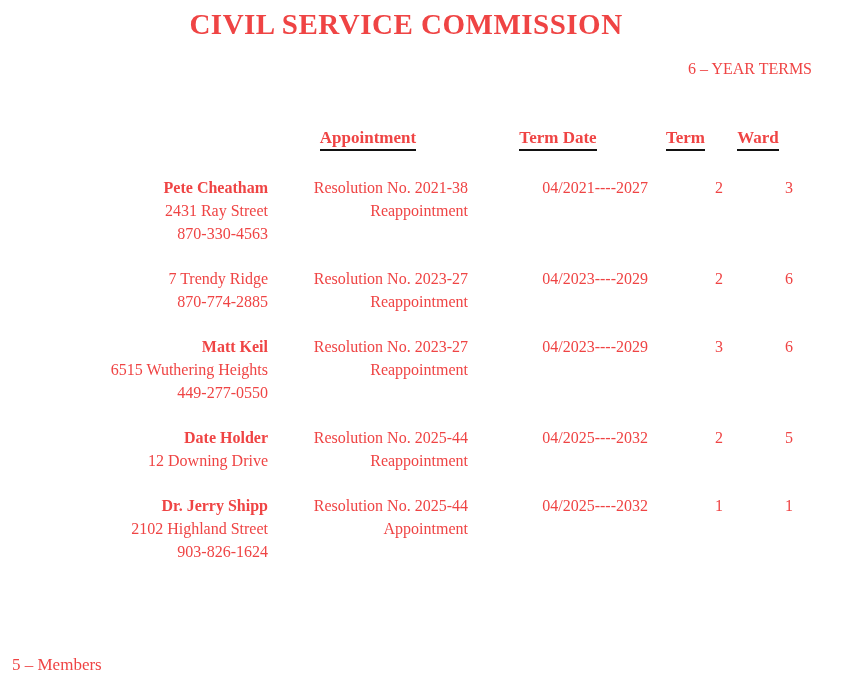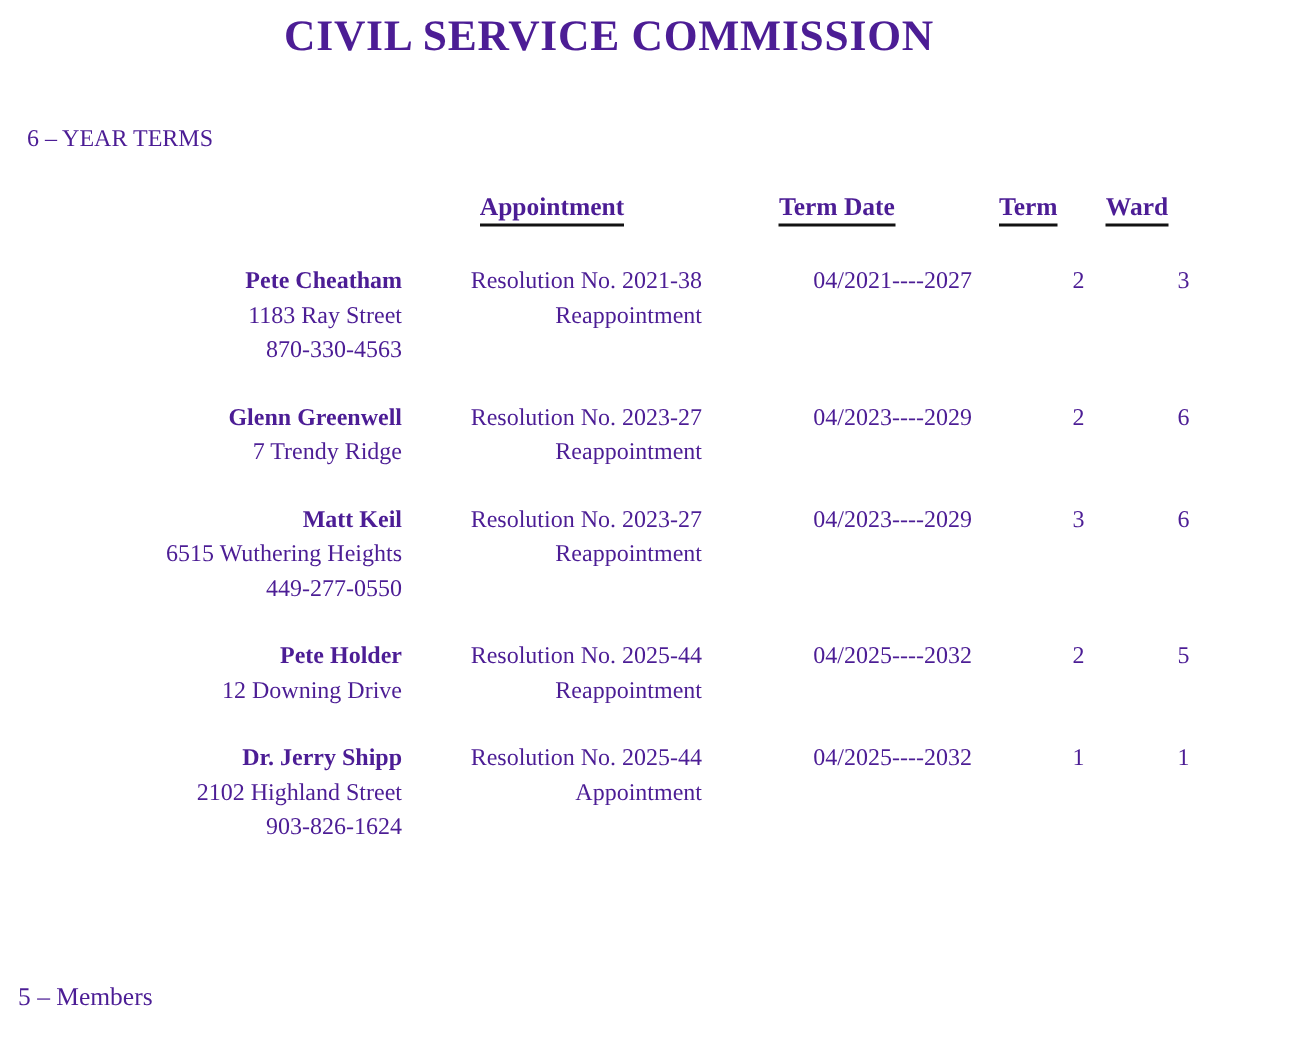--- a/index.html
+++ b/index.html
@@ -1,41 +1,40 @@
 <!DOCTYPE html>
 <html><head>
 <meta charset="utf-8">
 <style>
   html, body { margin: 0; padding: 0; background: #ffffff; }
   .page {
     position: relative;
     width: 865px;
     height: 699px;
     background: #ffffff;
-    color: #4c1d95;
+    color: #ef4444;
     font-family: "Liberation Serif", "DejaVu Serif", serif;
     overflow: hidden;
   }
   .doc-title {
     position: absolute;
     left: 0; top: 8px;
     width: 812px;
     margin: 0;
     text-align: center;
     font-size: 29px;
     font-weight: bold;
     letter-spacing: 0.5px;
   }
   .doc-subtitle {
     position: absolute;
-    left: 18px; top: 60px;
+    left: 0; top: 60px;
     width: 812px;
-    text-align: left;
+    text-align: right;
     font-size: 16px;
-    margin-top: 24px;
   }
   .grid {
     position: absolute;
     left: 23px; top: 128px;
     display: grid;
     grid-template-columns: 245px 200px 180px 75px 70px;
   }
   .hrow, .row { display: contents; }
   .cell {
     text-align: right;
@@ -77,36 +76,36 @@
       <div class="hcell"></div>
       <div class="hcell"><span>Appointment</span></div>
       <div class="hcell"><span>Term Date</span></div>
       <div class="hcell"><span>Term</span></div>
       <div class="hcell"><span>Ward</span></div>
     </div>
 
     <div class="row">
       <div class="cell rcell">
         <div class="member-name">Pete Cheatham</div>
-        <div>1183 Ray Street</div>
+        <div>2431 Ray Street</div>
         <div>870-330-4563</div>
       </div>
       <div class="cell rcell">
         <div>Resolution No. 2021-38</div>
         <div>Reappointment</div>
       </div>
       <div class="cell rcell">04/2021----2027</div>
       <div class="cell rcell">2</div>
       <div class="cell rcell">3</div>
     </div>
 
     <div class="row">
       <div class="cell rcell">
-        <div class="member-name">Glenn Greenwell</div>
         <div>7 Trendy Ridge</div>
+        <div>870-774-2885</div>
       </div>
       <div class="cell rcell">
         <div>Resolution No. 2023-27</div>
         <div>Reappointment</div>
       </div>
       <div class="cell rcell">04/2023----2029</div>
       <div class="cell rcell">2</div>
       <div class="cell rcell">6</div>
     </div>
 
@@ -120,21 +119,21 @@
         <div>Resolution No. 2023-27</div>
         <div>Reappointment</div>
       </div>
       <div class="cell rcell">04/2023----2029</div>
       <div class="cell rcell">3</div>
       <div class="cell rcell">6</div>
     </div>
 
     <div class="row">
       <div class="cell rcell">
-        <div class="member-name">Pete Holder</div>
+        <div class="member-name">Date Holder</div>
         <div>12 Downing Drive</div>
       </div>
       <div class="cell rcell">
         <div>Resolution No. 2025-44</div>
         <div>Reappointment</div>
       </div>
       <div class="cell rcell">04/2025----2032</div>
       <div class="cell rcell">2</div>
       <div class="cell rcell">5</div>
     </div>

